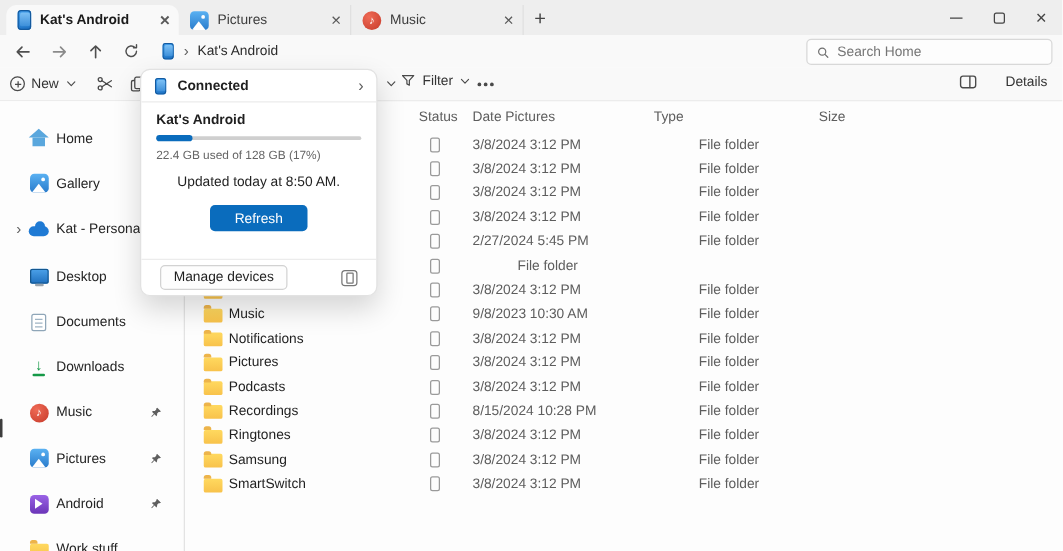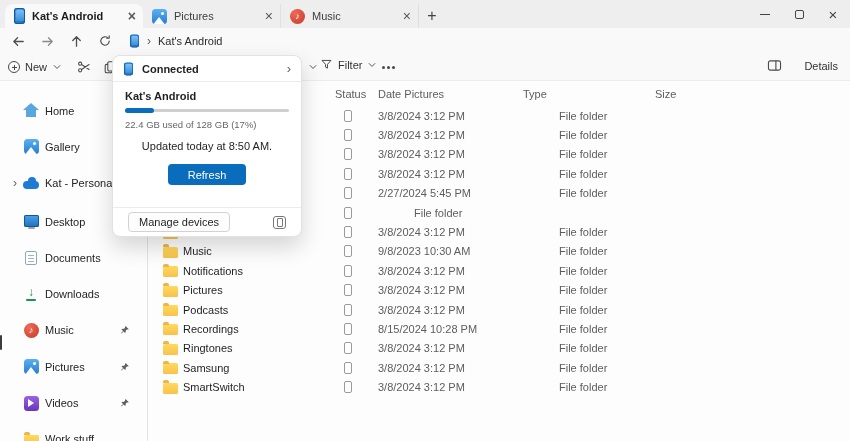--- a/index.html
+++ b/index.html
@@ -202,20 +202,27 @@
   <span class="navbtn" style="margin-left:13px">
     <svg width="14" height="14" viewBox="0 0 16 16" fill="none" stroke="#4f4f4f" stroke-width="1.3" stroke-linecap="round" stroke-linejoin="round">
         <path d="M12.8 8a4.8 4.8 0 1 1-1.4-3.4M12.8 2v2.8H10"></path>
       </svg>
   </span>
   <span class="crumb">
     <span class="ico phone-sm" data-icon="phone"></span>
     <span class="crumb-sep"></span>
     <span>Kat's Android</span>
   </span>
+  <div class="searchbox">
+    <svg width="12" height="12" viewBox="0 0 16 16" fill="none" stroke="#6e6e6e" stroke-width="1.4" stroke-linecap="round">
+        <circle cx="7" cy="7" r="4.2"></circle>
+        <path d="M10.2 10.2L13.6 13.6"></path>
+      </svg>
+    <input type="text" placeholder="Search Home" style="">
+  </div>
 </div>
 
 <div class="toolbar">
   <span class="tbtn">
     <span class="plus-circle"></span>
     <span>New</span>
     <svg width="10" height="10" viewBox="0 0 14 14" fill="none" stroke="#4a4a4a" stroke-width="1.3" stroke-linecap="round" stroke-linejoin="round">
         <path d="M3 5l4 4 4-4"></path>
       </svg>
   </span>
@@ -340,21 +347,21 @@
             <path d="M9.3 1.9l4.8 4.8-1.2.4c-.6.2-1.3.3-1.9.2l-1.9 1.9c.2.9.1 1.9-.3 2.7l-.5 1-2.6-2.6-3.3 3.3-.7-.7 3.3-3.3L2.4 7l1-.5c.8-.4 1.8-.5 2.7-.3L8 4.3c-.1-.6 0-1.3.2-1.9l1.1-.5z"></path>
           </svg>
         </span>
       </div>
 
       <div class="sitem">
         <span class="expander"></span>
         <span class="ico sico">
           <span class="ico" data-icon="videos"></span>
         </span>
-        <span class="slbl">Videos</span>
+        <span class="slbl">Android</span>
         <span class="pin" data-show="true">
           <svg width="10" height="10" viewBox="0 0 16 16" fill="#5f5f5f">
             <path d="M9.3 1.9l4.8 4.8-1.2.4c-.6.2-1.3.3-1.9.2l-1.9 1.9c.2.9.1 1.9-.3 2.7l-.5 1-2.6-2.6-3.3 3.3-.7-.7 3.3-3.3L2.4 7l1-.5c.8-.4 1.8-.5 2.7-.3L8 4.3c-.1-.6 0-1.3.2-1.9l1.1-.5z"></path>
           </svg>
         </span>
       </div>
 
       <div class="sitem">
         <span class="expander"></span>
         <span class="ico sico">

